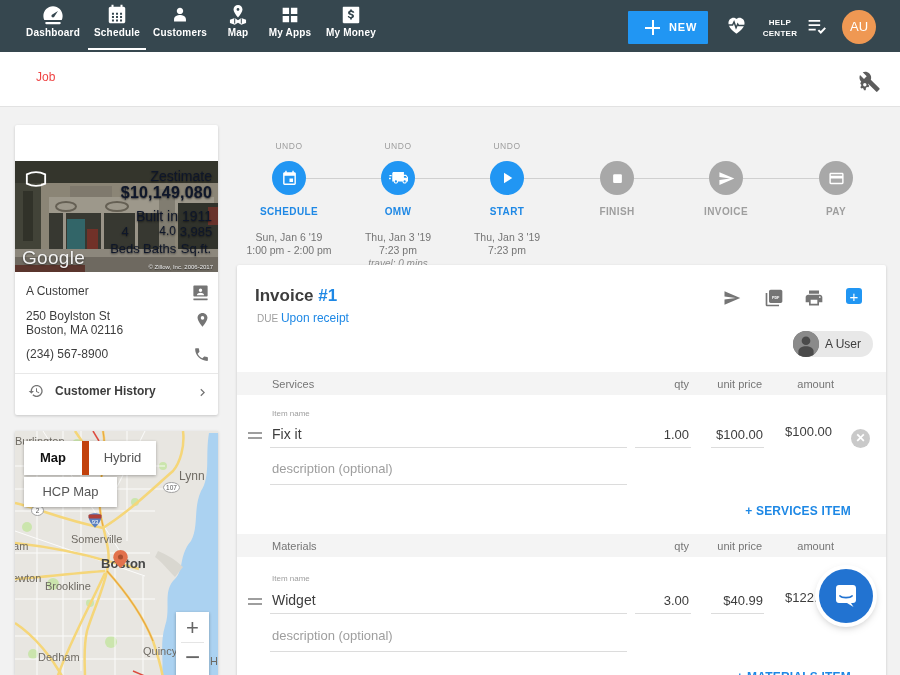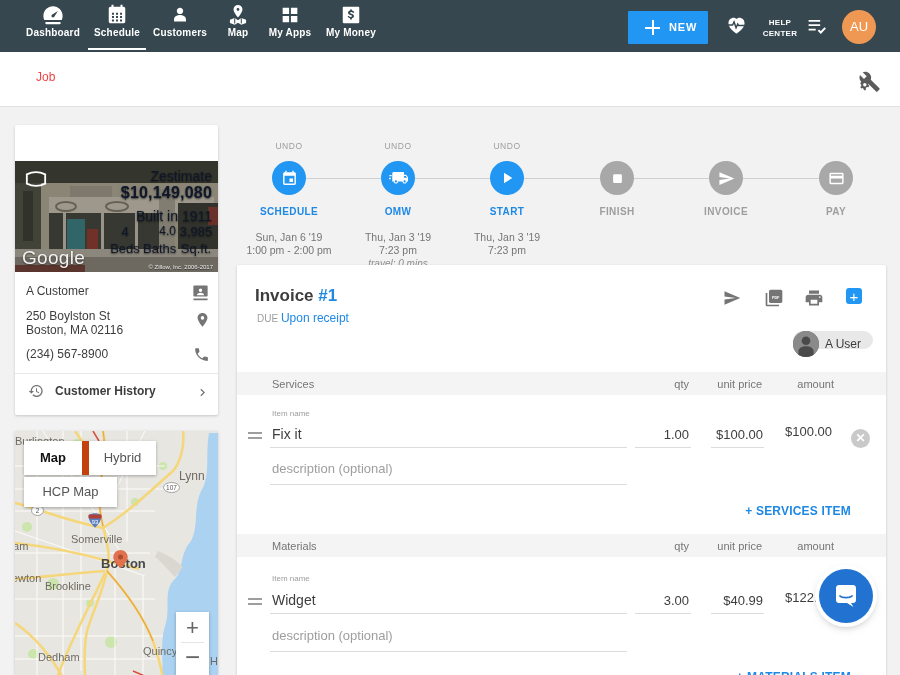--- a/index.html
+++ b/index.html
@@ -49,21 +49,21 @@
 .tname { position:absolute; top:99px; width:110px; font-size:10px; font-weight:bold; letter-spacing:0.4px; }
 .tname.blue { color:#1e88e5; }
 .tname.gray { color:#9e9e9e; }
 .tsub { position:absolute; top:112px; width:110px; font-size:10.5px; color:#757575; line-height:13px;margin-top:12px; }
 
 .invcard { left:237px; top:265px; width:649px; height:442px; }
 .invtitle { position:absolute; left:18px; top:21px; font-size:17px; font-weight:bold; color:#3d3d3d; }
 .invtitle .num { color:#1e88e5; font-weight:bold; }
 .invdue { position:absolute; left:20px; top:46px; font-size:10px; color:#9e9e9e; }
 .invdue .v { font-size:12px; color:#1e88e5; }
-.userpill { position:absolute; left:556px; top:66px; height:18px; background:#e8e8e8; border-radius:13px; padding-left:32px; padding-right:12px; font-size:12px; color:#3d3d3d; line-height:26px; }
+.userpill { position:absolute; left:556px; top:66px; height:26px; background:#e8e8e8; border-radius:13px; padding-left:32px; padding-right:12px; font-size:12px; color:#3d3d3d; line-height:26px; }
 .userpill .av { position:absolute; left:0; top:0; width:26px; height:26px; border-radius:50%; background:#757575; overflow:hidden; }
 .sechead { position:absolute; left:0; width:649px; height:23px; background:#f4f4f4; font-size:11px; color:#757575; }
 .sechead .nm { position:absolute; left:35px; top:6px; }
 .sechead .c1 { position:absolute; right:197px; top:6px; }
 .sechead .c2 { position:absolute; right:124px; top:6px; }
 .sechead .c3 { position:absolute; right:52px; top:6px; }
 .itemlabel { position:absolute; font-size:8px; color:#9e9e9e; }
 .itemname { position:absolute; font-size:14px; color:#3d3d3d; }
 .uline { position:absolute; height:1px; background:#dcdcdc; }
 .num13 { position:absolute; font-size:13px; color:#3d3d3d; text-align:right; }

